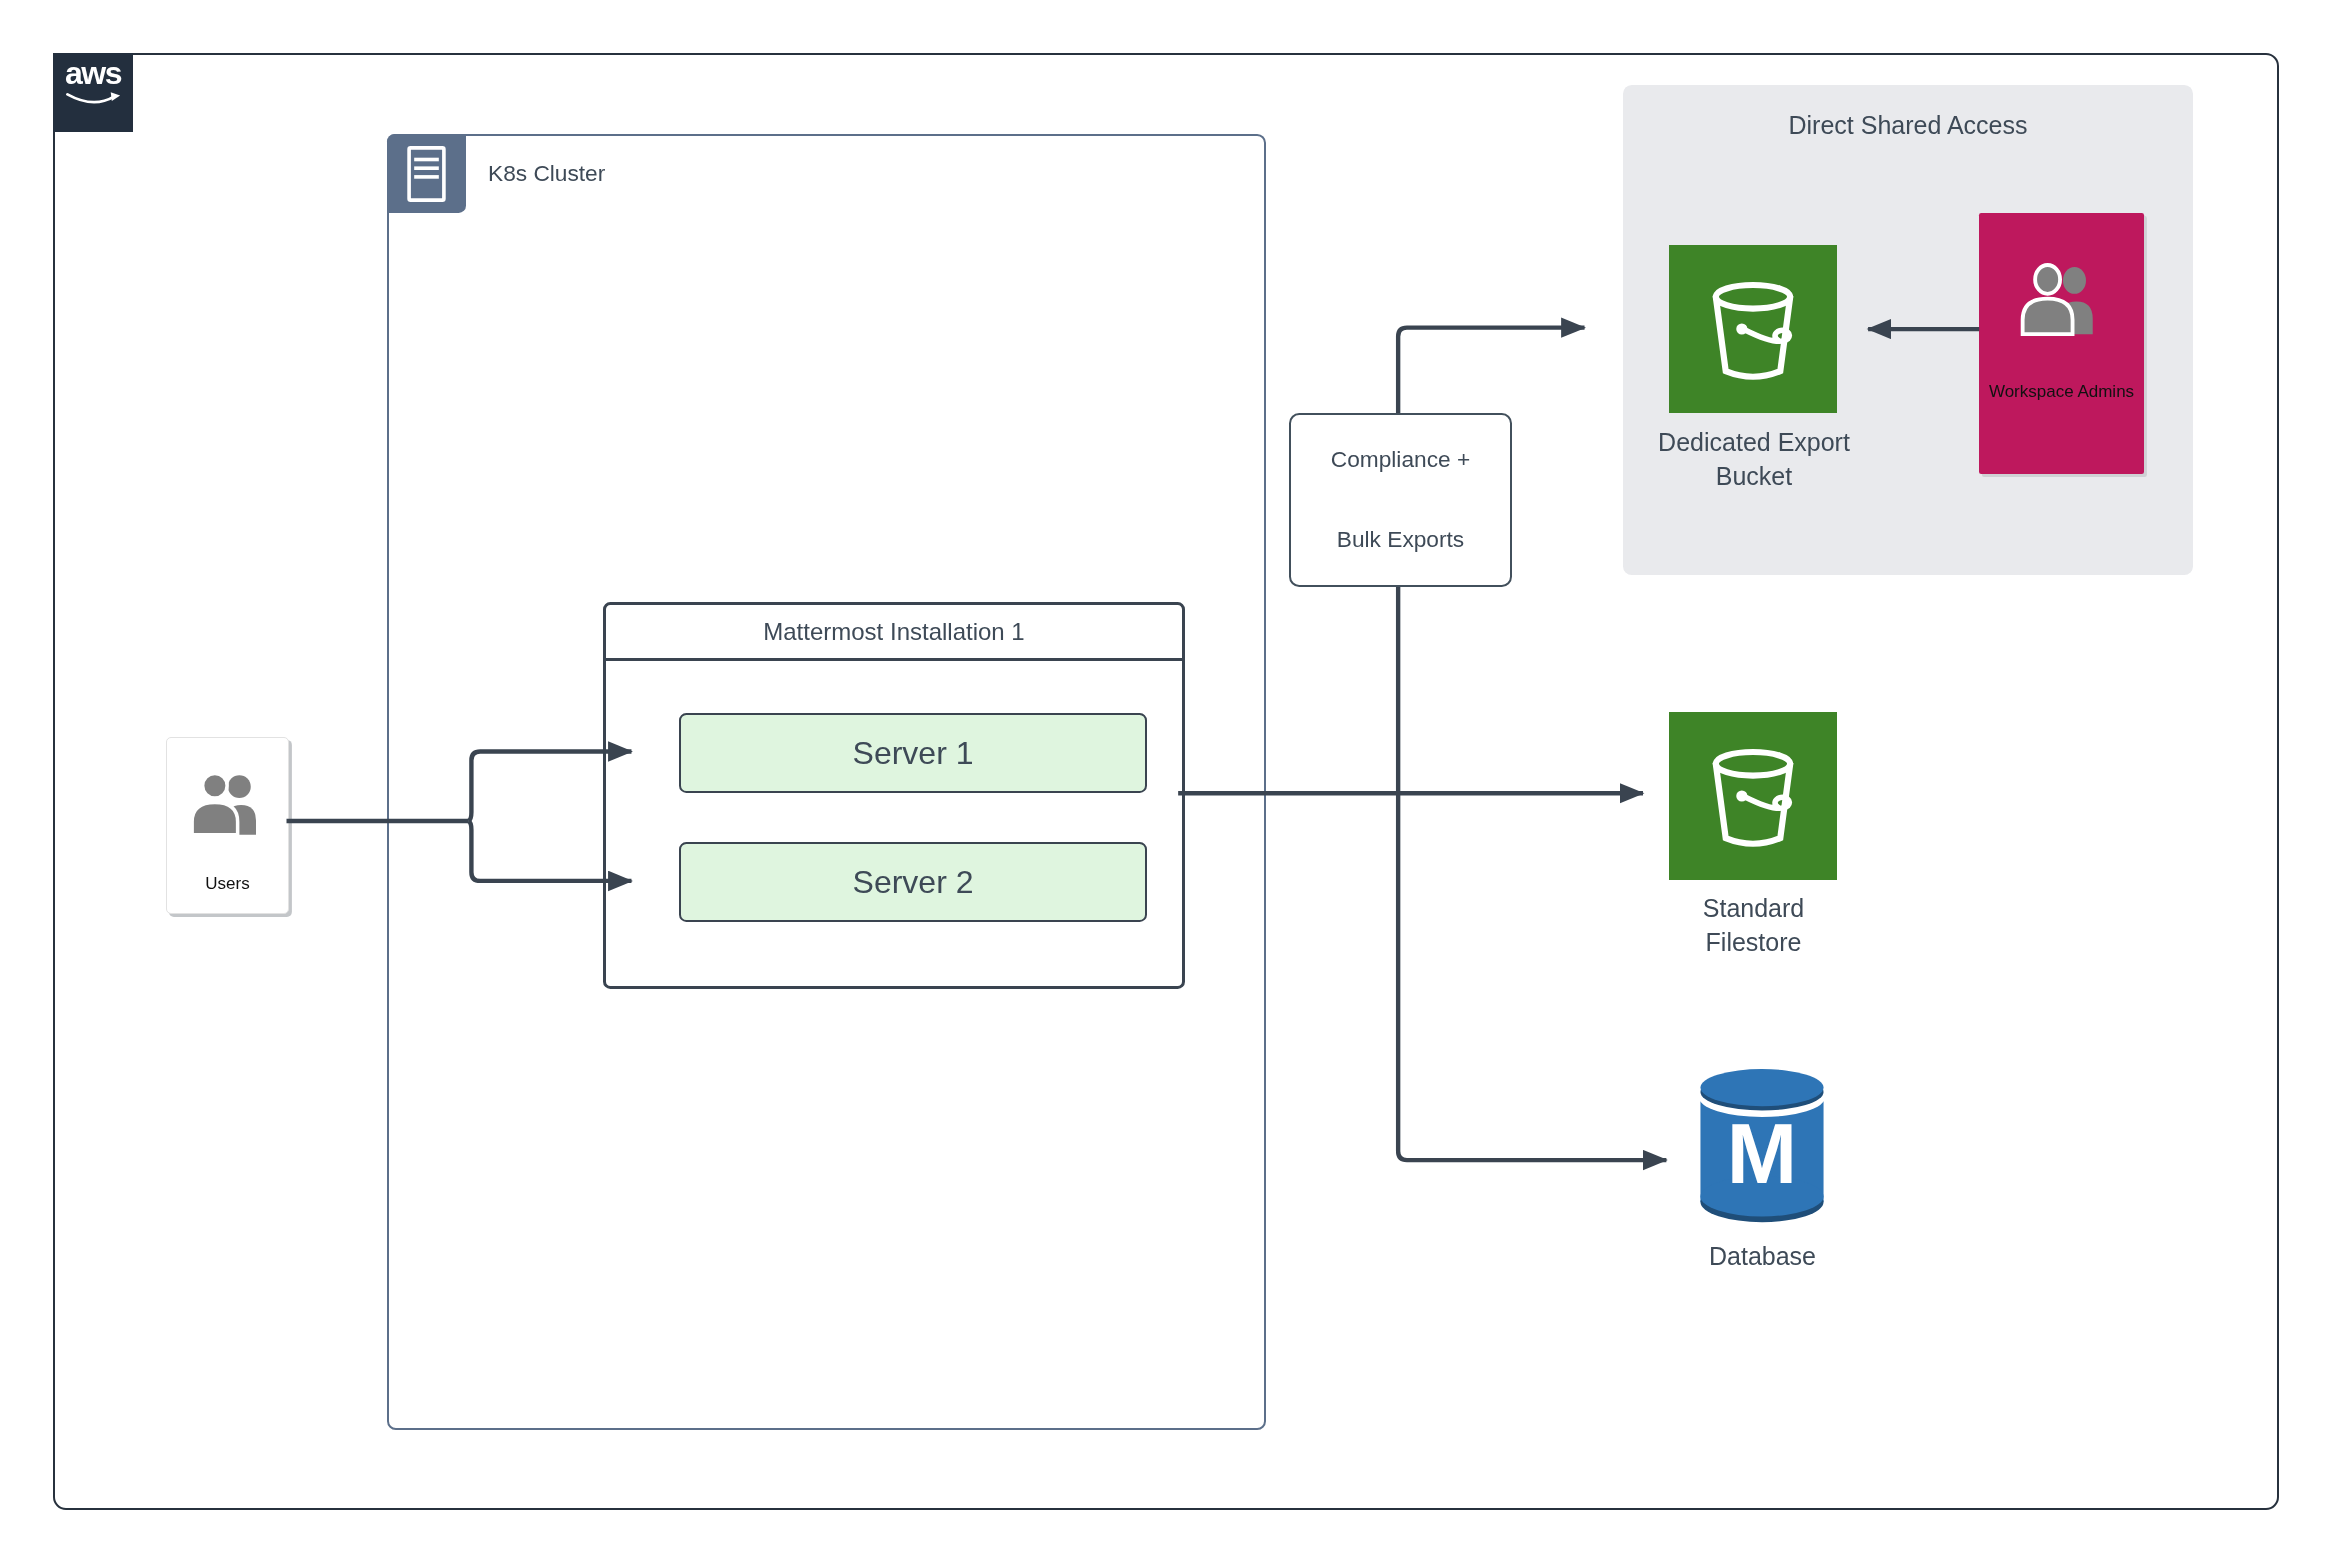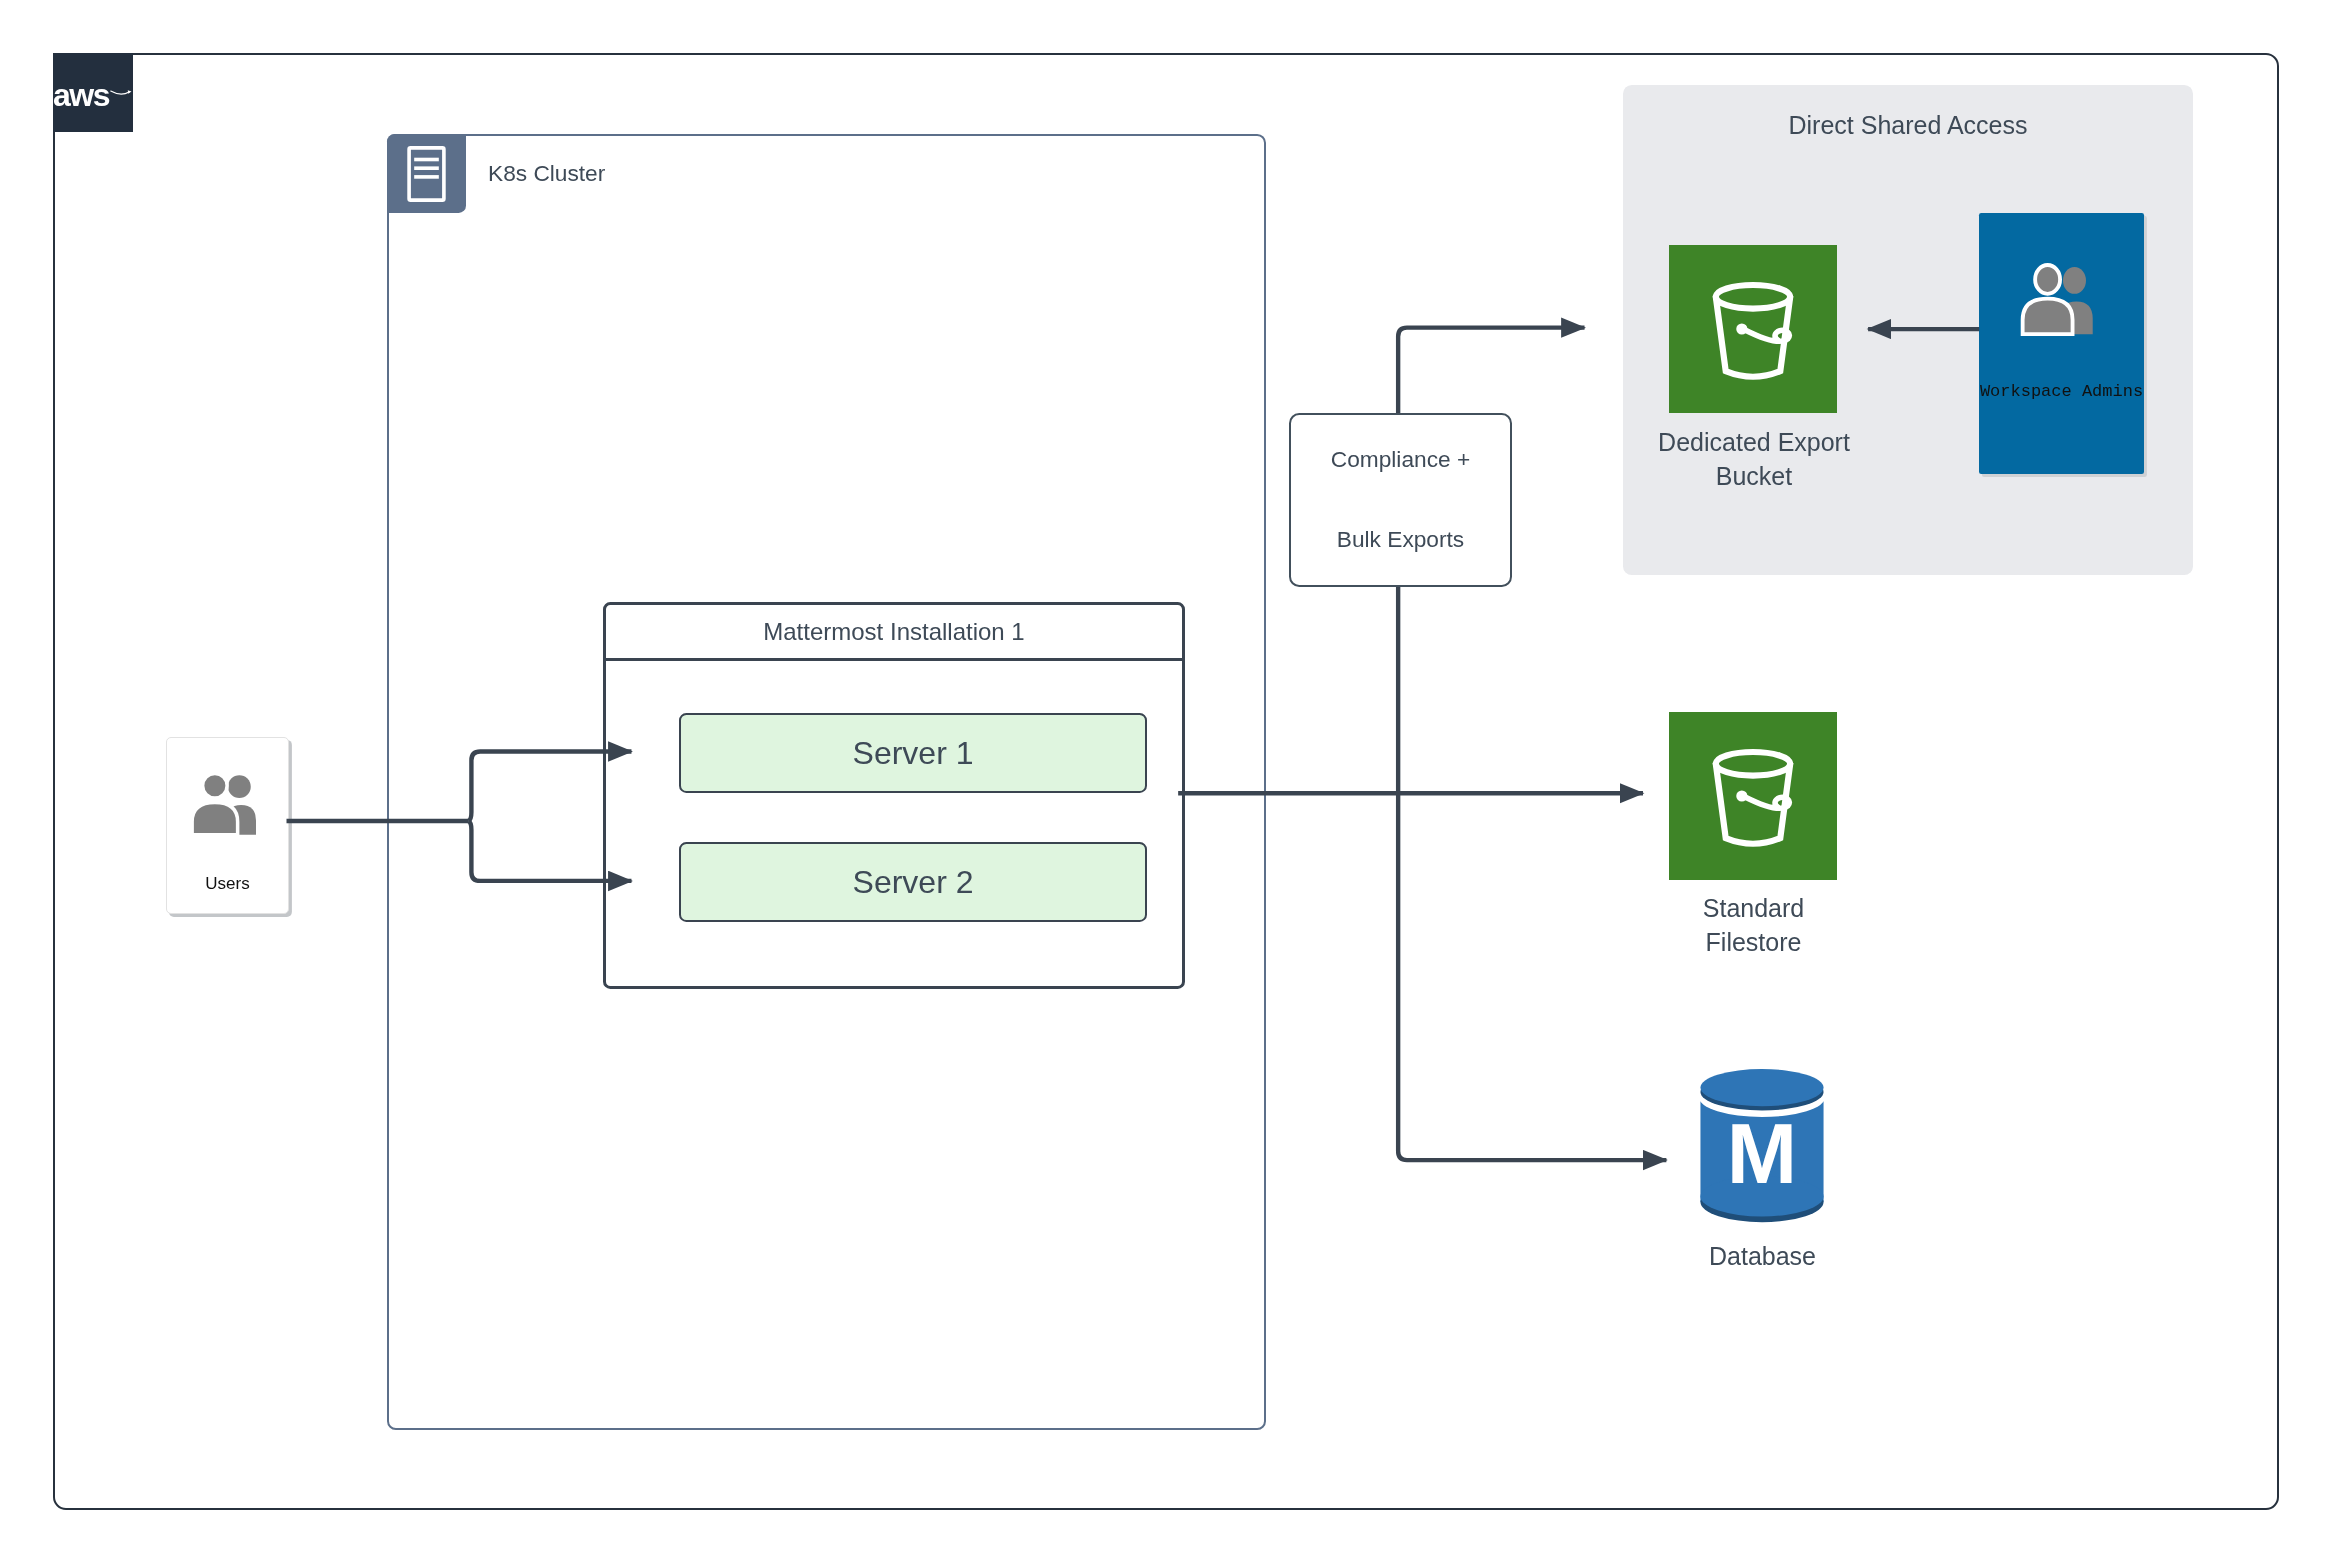--- a/index.html
+++ b/index.html
@@ -2,21 +2,21 @@
 <html style="--ink: #3a4450; --slate: #5c6f8a; --aws-navy: #232f3e; --green: #3e8427; --mint: #dff5df; --gray-bg: #e9eaed; --db-blue: #2e75b6; --db-navy: #1f4e79; --label: #3e4a57; --black-label: #111111;font-size:11.7px"><head>
 <meta charset="utf-8">
 <style>
   html,body{margin:0;padding:0;background:#ffffff;}
   body{width:2330px;height:1563px;position:relative;font-family:"Liberation Sans",sans-serif;}
   .abs{position:absolute;}
   .canvas{position:absolute;left:0;top:0;width:2330px;height:1563px;overflow:hidden;}
 
   
   .outer-border{left:53px;top:53px;width:2222px;height:1453px;border:2.9px solid #27313d;border-radius:13px;z-index:0;}
-  .aws-logo{left:53px;top:53px;width:80px;height:79px;background:var(--aws-navy);z-index:4;display:flex;flex-direction:row;align-items:center;justify-content:flex-start;}
+  .aws-logo{left:53px;top:53px;width:80px;height:79px;background:var(--aws-navy);z-index:4;display:flex;flex-direction:column;align-items:center;justify-content:flex-start;}
   .aws-logo .aws-word{color:#fff;font-size:32px;font-weight:bold;letter-spacing:-1.5px;line-height:1;margin-top:4.4px;}
   .aws-logo svg{display:block;margin-top:1.5px;}
 
   
   .k8s-box{left:387px;top:134px;width:875px;height:1292px;border:2.9px solid var(--slate);border-radius:8.8px;z-index:1;background:transparent;}
   .k8s-badge{left:387px;top:134px;width:79px;height:79px;background:var(--slate);border-radius:7.3px 0 7.3px 0;z-index:2;display:flex;align-items:center;justify-content:center;}
   .k8s-label{left:488px;top:151px;width:307px;height:44px;z-index:2;font-size:22.7px;color:var(--label);display:flex;align-items:center;}
 
   
   .mm-box{left:603px;top:602px;width:576px;height:381px;border:3.7px solid var(--ink);border-radius:7.3px;background:#ffffff;z-index:2;}
@@ -36,21 +36,21 @@
 
   
   .bucket-tile{width:168px;height:168px;background:var(--green);z-index:2;display:flex;align-items:center;justify-content:center;}
   .bucket-dedicated{left:1669px;top:245px;}
   .bucket-standard{left:1669px;top:712px;}
   .diagram-label{z-index:2;font-size:25px;color:var(--label);text-align:center;line-height:1.35;}
   .dedicated-label{left:1626px;top:426px;width:256px;}
   .standard-label{left:1644px;top:892px;width:219px;}
 
   
-  .admins-card{left:1979px;top:213px;width:165px;height:261px;background:#0369a1;box-shadow:2.9px 2.9px 0 #cfd1d4;border-radius:2.2px;z-index:2;display:flex;flex-direction:column;align-items:center;font-family:Liberation Mono, monospace;}
+  .admins-card{left:1979px;top:213px;width:165px;height:261px;background:#be185d;box-shadow:2.9px 2.9px 0 #cfd1d4;border-radius:2.2px;z-index:2;display:flex;flex-direction:column;align-items:center;}
   .admins-card .people{margin-top:50px;}
   .admins-card .admins-label{margin-top:42px;font-size:17px;color:var(--black-label);white-space:nowrap;}
 
   
   .db-wrap{left:1699px;top:1069px;width:126px;height:156px;z-index:2;}
   .db-label{left:1671px;top:1240px;width:183px;}
 
   
   .compliance-box{left:1289px;top:413px;width:219px;height:170px;background:#fff;border:2.2px solid #42505c;border-radius:10.2px;z-index:4;display:flex;flex-direction:column;align-items:center;justify-content:center;font-size:22.7px;color:var(--label);line-height:1.4;gap:48px;}
 

